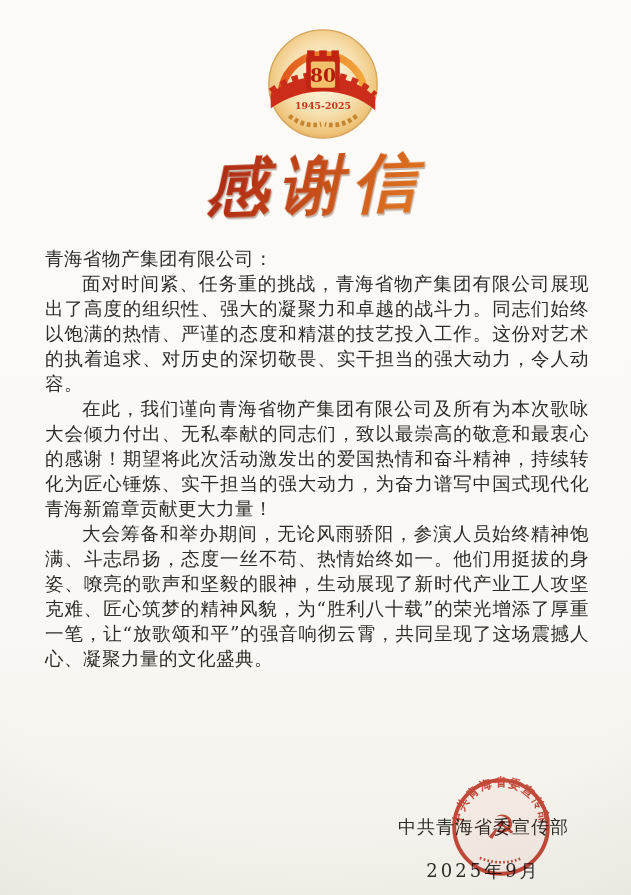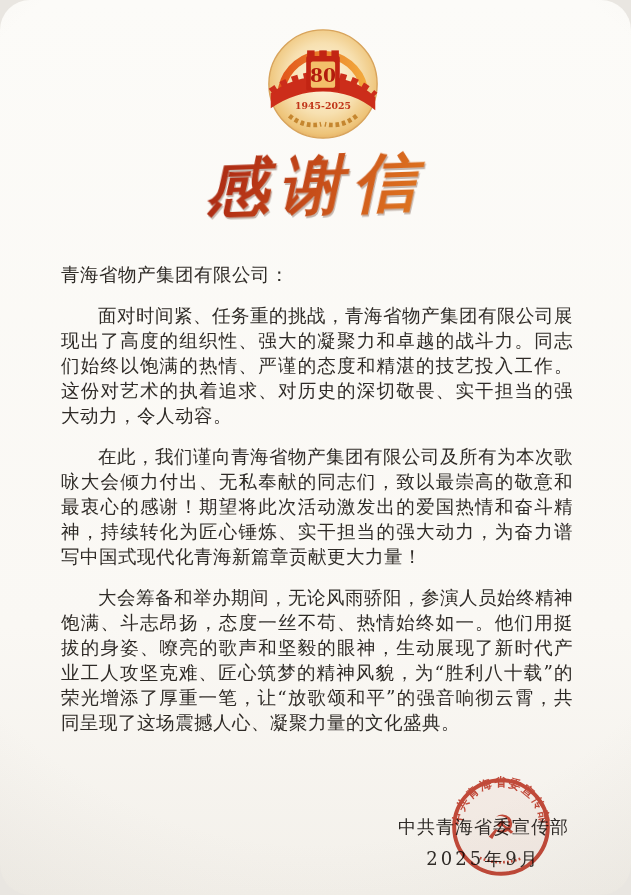--- a/index.html
+++ b/index.html
@@ -6,21 +6,20 @@
   body{
     width:631px;height:895px;overflow:hidden;
     font-family:"DejaVu Serif","Liberation Serif",serif;
     background:#e9e6e1;
   }
   .page{
     position:relative;width:631px;height:895px;
     background:
       radial-gradient(130% 95% at 50% 42%, rgba(255,255,255,0) 55%, rgba(168,162,152,.28) 100%),
       linear-gradient(180deg,#fcfbf8 0%,#faf8f4 70%,#f3f0ea 100%);
-    border-radius: 30px;
   }
   .emblem-wrap{
     position:absolute;top:28px;left:0;width:100%;
     display:flex;justify-content:center;
   }
   .emblem-wrap svg{margin-left:14px;}
   .title{
     position:absolute;top:142px;left:0;width:100%;
     text-align:center;margin:0;
     font-size:64px;font-weight:700;font-style:italic;
@@ -28,28 +27,28 @@
     background:linear-gradient(115deg,#7d1b0e 8%,#b33015 38%,#d96a1e 62%,#eda22f 88%);
     -webkit-background-clip:text;background-clip:text;color:transparent;
     transform:rotate(-2deg);
     filter:drop-shadow(1px 2px 0 rgba(70,25,5,.30));
   }
   .letter-body{
     position:absolute;top:246px;left:45px;width:544px;
     font-size:18.5px;line-height:25px;color:#2f2b27;
     text-align:justify;letter-spacing:.5px;
   }
-  .letter-body p{margin:16px;}
+  .letter-body p{margin:0;}
   .letter-body p.para{text-indent:2em;}
   .signature{
     position:absolute;top:815px;right:62px;
     text-align:center;color:#2f2b27;font-size:18px;
   }
   .signature .org{letter-spacing:1px;}
-  .signature .date{margin-top:8px;letter-spacing:3px;}
+  .signature .date{margin-top:20px;letter-spacing:3px;}
   .seal{
     position:absolute;left:446px;top:774px;
     opacity:.86;mix-blend-mode:multiply;
     pointer-events:none;
   }
 </style>
 </head>
 <body>
 
 <div class="page">

